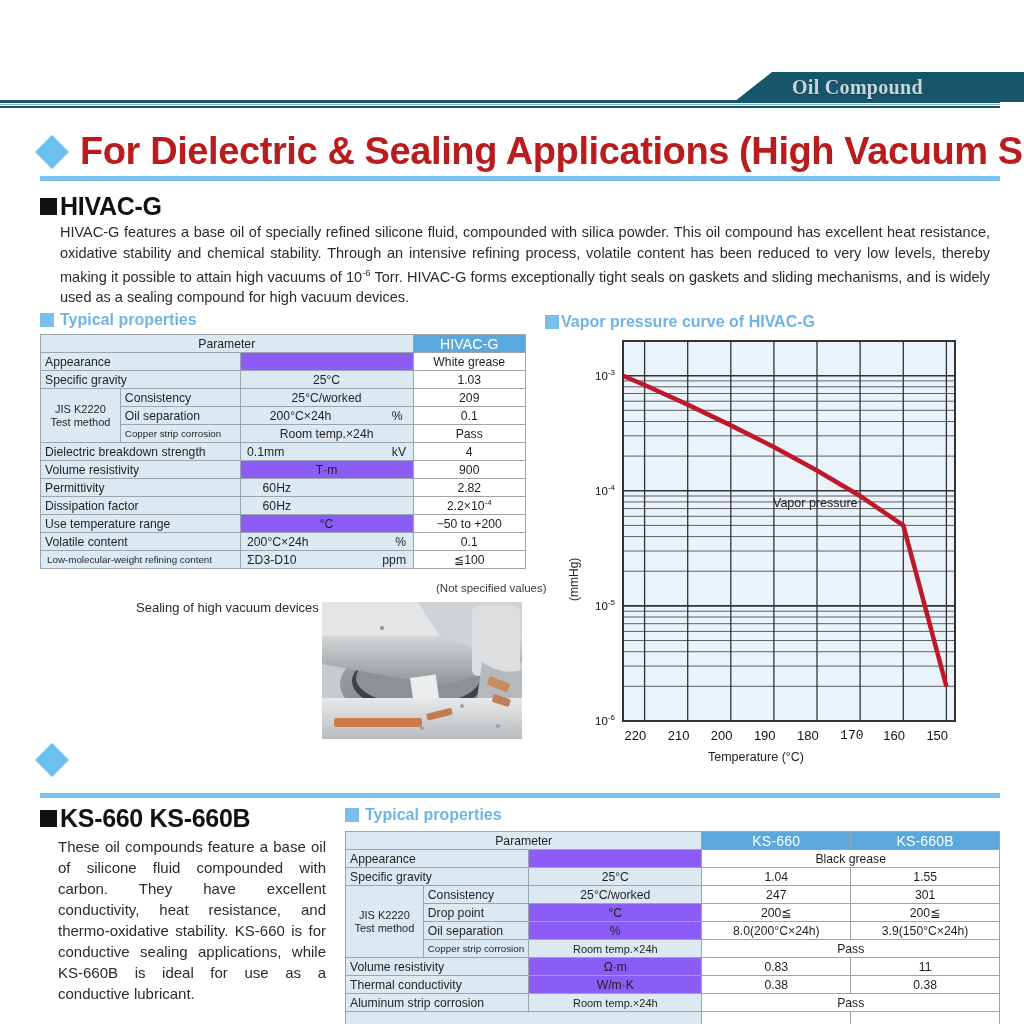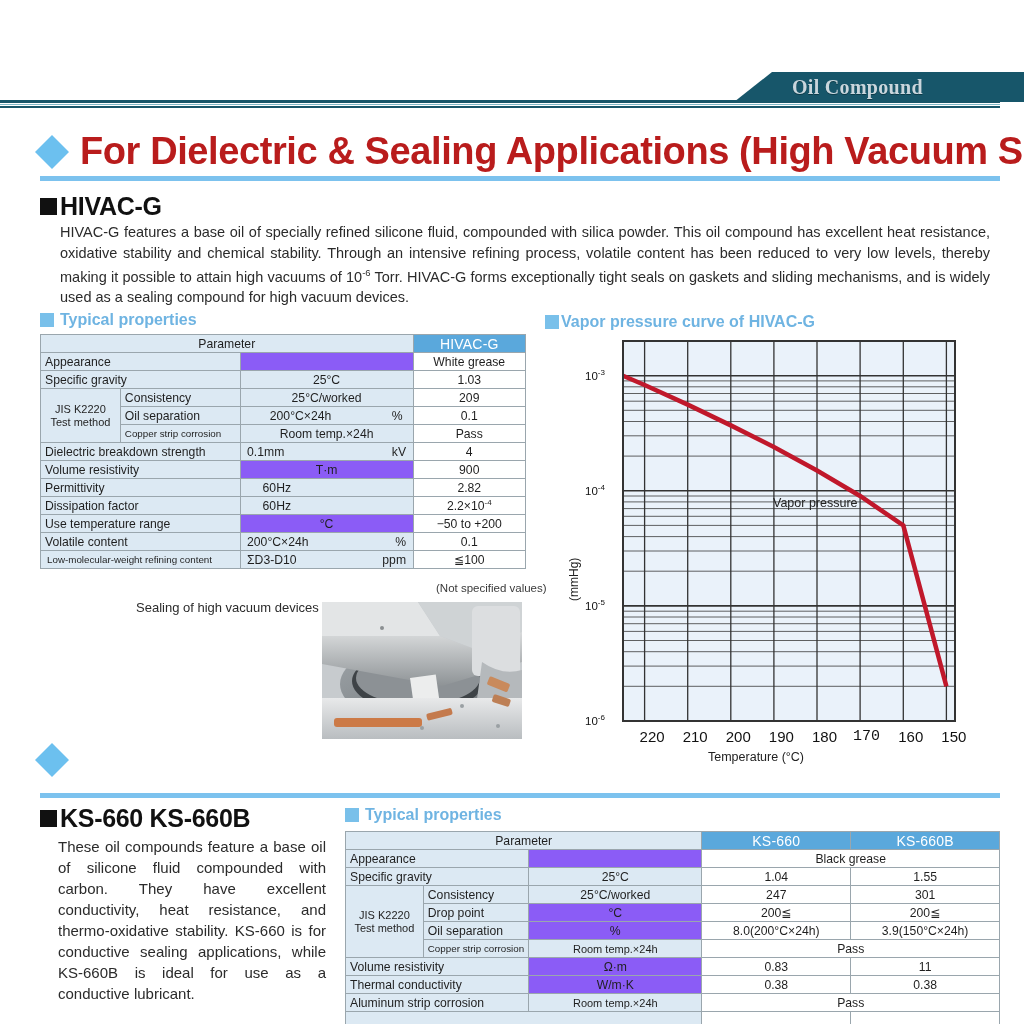--- a/index.html
+++ b/index.html
@@ -82,22 +82,22 @@
   .note { position:absolute; font-size:11.5px; color:#3a3a3a; }
   sup.s { font-size:8px; vertical-align:super; }
 
   
   #chart-box { position:absolute; }
   .ylab {
     position:absolute; font-size:12px; color:#222;
     transform:rotate(-90deg); transform-origin:left top; white-space:nowrap;
   }
   .xlab { position:absolute; font-size:12.5px; color:#222; white-space:nowrap; }
-  .tick-y { position:absolute; font-size:11.5px; color:#111; white-space:nowrap; }
-  .tick-x { position:absolute; font-size:15px; color:#111; white-space:nowrap; text-align:right; }
+  .tick-y { position:absolute; font-size:11.5px; color:#111; white-space:nowrap; text-align:right; }
+  .tick-x { position:absolute; font-size:13px; color:#111; white-space:nowrap; text-align:left; }
   .ann { position:absolute; font-size:12.5px; color:#222; white-space:nowrap; }
 
   
   #photo { position:absolute; overflow:hidden; }
   .photo-cap { position:absolute; font-size:13px; color:#2b2b2b; white-space:nowrap; }
 </style>
 </head>
 <body>
 
 <div id="banner-wrap">

